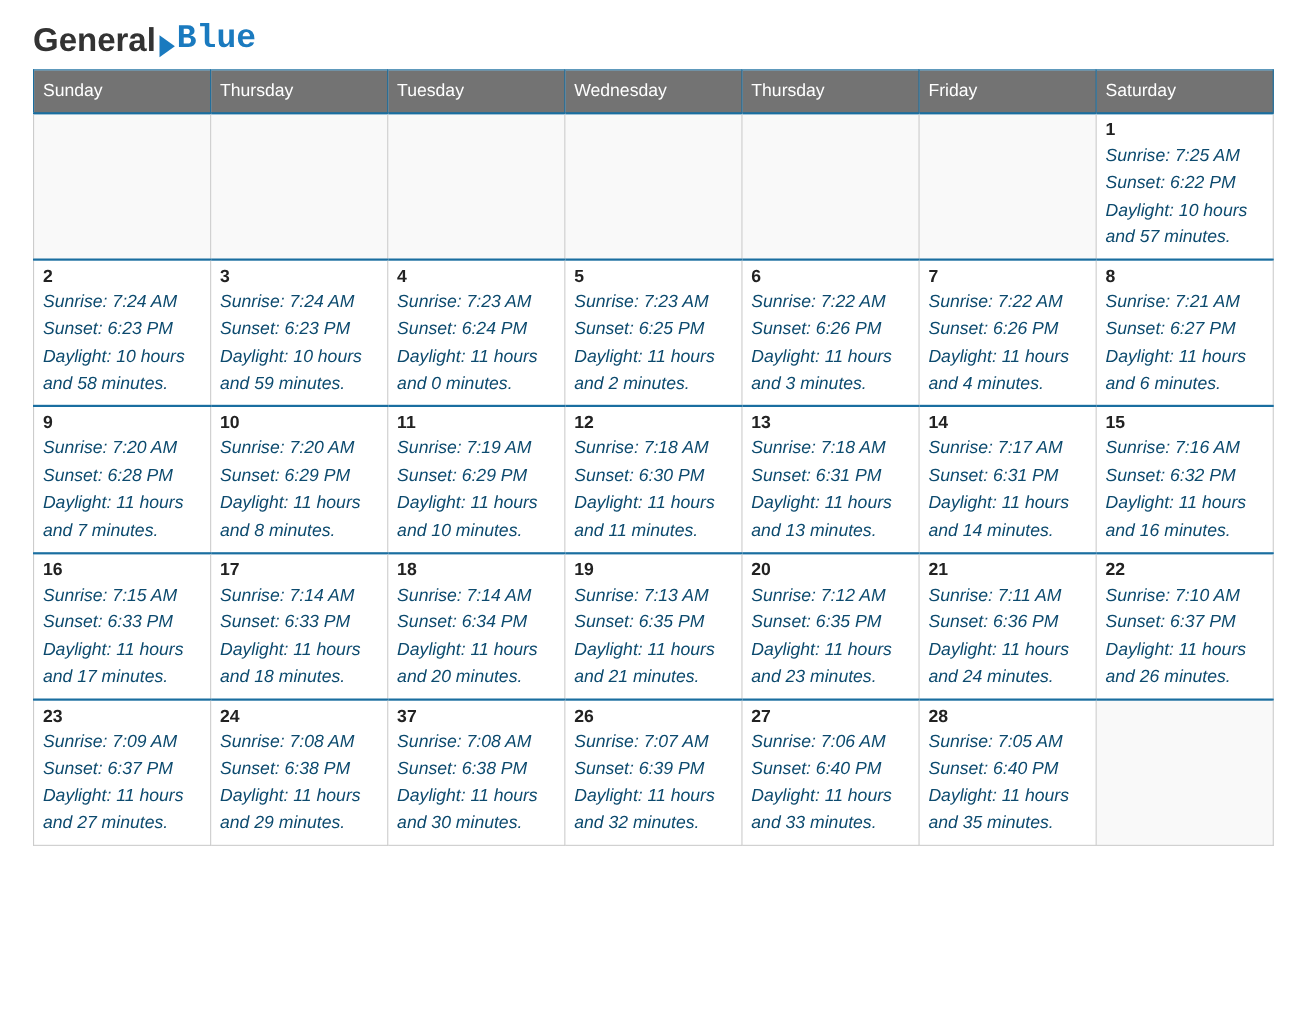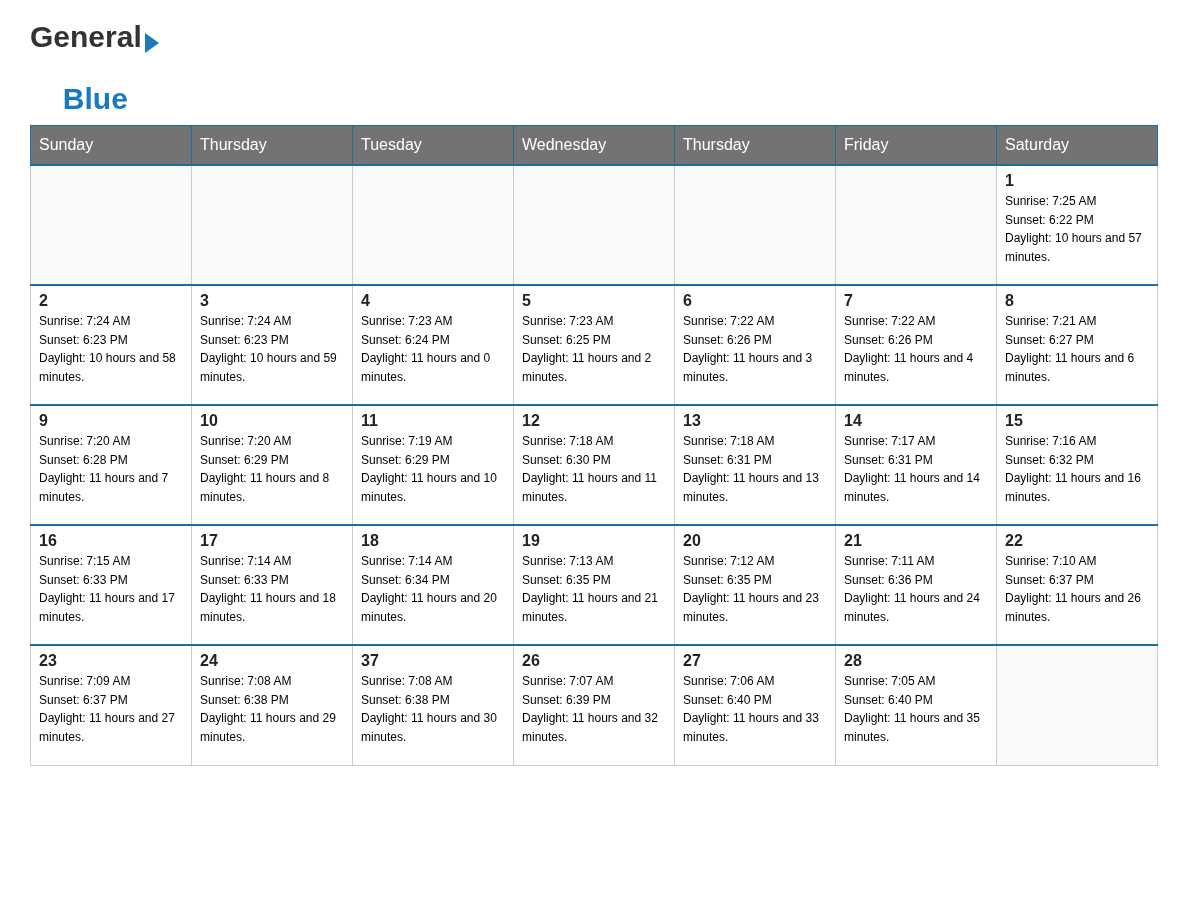--- a/index.html
+++ b/index.html
@@ -11,23 +11,22 @@
       min-height: 918px;
     }
     .header {
       display: flex;
       justify-content: space-between;
       align-items: flex-start;
       margin-bottom: 10px;
     }
     .logo {
       display: flex;
-      flex-direction: column;
-      align-items: center;
-      gap: 29px;
+      flex-direction: row;
+      align-items: flex-end;
     }
     .title-section {
       text-align: right;
     }
     .month-title {
       font-size: 52px;
       font-weight: bold;
       color: #222;
       line-height: 1.1;
     }
@@ -60,41 +59,42 @@
       border-top: 2px solid #1a6ea0;
     }
     .day-number {
       font-size: 16px;
       font-weight: bold;
       color: #222;
       display: block;
       margin-bottom: 2px;
     }
     .day-info {
-      font-size: 12px;
-      color: #000000;
+      font-size: 16px;
+      color: #0c4a6e;
       line-height: 1.55;
+      font-style: italic;
     }
     .empty-cell {
       background: #f9f9f9;
     }
     .row-border td {
       border-top: 2px solid #1a6ea0;
     }
   </style>
 </head>
 <body>
 
 <div class="header">
   <div class="logo">
   <div style="line-height:1.1;">
     <span style="font-size:30px;font-weight:bold;color:#333;">General</span><span style="display:inline-block;width:0;height:0;border-top:10px solid transparent;border-bottom:10px solid transparent;border-left:14px solid #1a7abf;margin-left:3px;vertical-align:middle;"></span>
   </div>
   <div style="line-height:1.1;margin-left:2px;">
-    <span style="font-size:30px;font-weight:bold;color:#1a7abf;">Blue</span>
+    <span style="font-size:30px;font-weight:bold;color:#1a7abf;font-family:Liberation Mono, monospace;">Blue</span>
   </div>
 </div>
   <div class="title-section">
     <div class="month-title"></div>
     <div class="location"></div>
   </div>
 </div>
 
 <table class="calendar">
   <thead>

